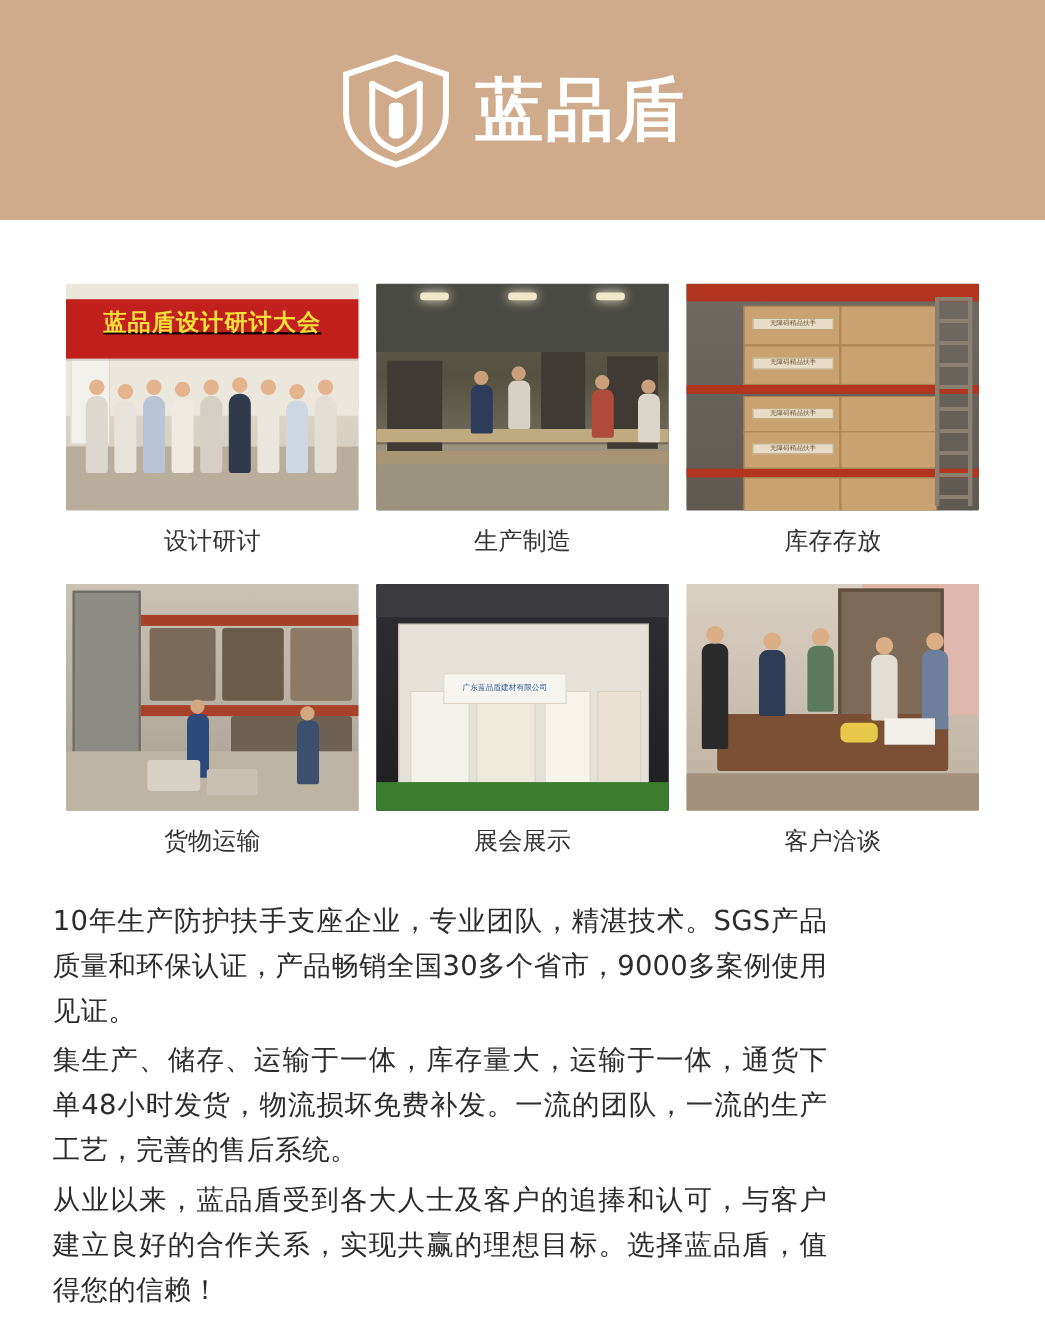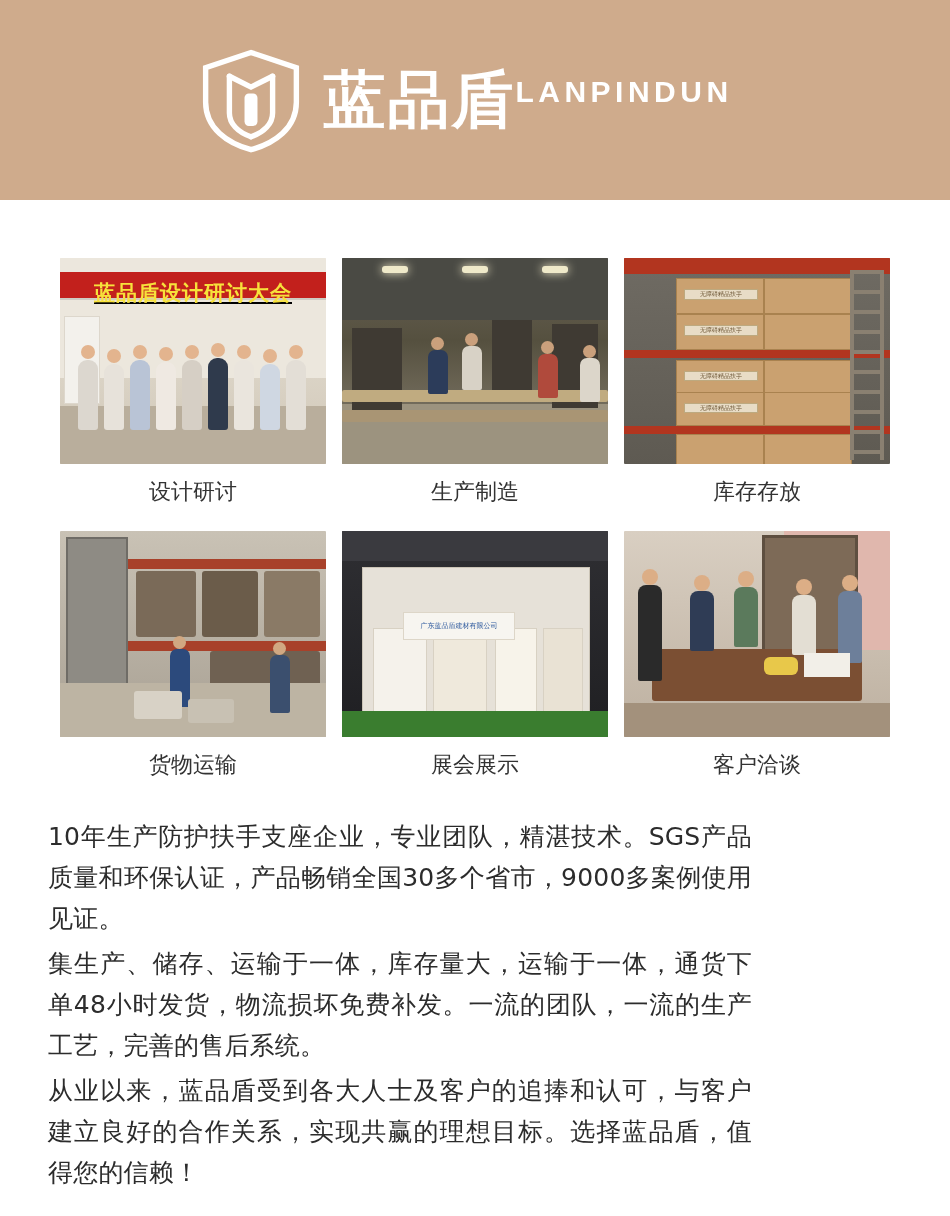--- a/index.html
+++ b/index.html
@@ -86,21 +86,21 @@
     padding: 13px 0 18px 0;
     font-family: "DejaVu Sans", "Liberation Sans", sans-serif;
   }
 
   
   .ph-inner { position: absolute; inset: 0; }
 
   
   .p1 { background: linear-gradient(#f0ece4 0%, #ded7ca 45%, #cfc6b6 100%); }
   .p1 .banner {
-    position: absolute; left: 0; top: 14px; width: 100%; height: 26px;
+    position: absolute; left: 0; top: 14px; width: 100%; height: 54px;
     background: #c2201c;
     box-shadow: 0 2px 0 rgba(0,0,0,.12);
     text-decoration: underline;
   }
   .p1 .banner span {
     display: block; text-align: center; color: #f7e23b; font-size: 21px;
     line-height: 42px; font-weight: bold; letter-spacing: 1px;
     font-family: "DejaVu Sans", sans-serif;
   }
   .p1 .wall { position: absolute; left:0; top:0; width:100%; height: 120px; background:#ece7dd; }
@@ -189,21 +189,20 @@
       <svg class="logo-mark" viewBox="0 0 100 100" aria-hidden="true">
         <path d="M50 6 L92 20 L92 52 C92 76 72 90 50 96 C28 90 8 76 8 52 L8 20 Z" fill="none" stroke="#ffffff" stroke-width="5"></path>
         <path d="M30 28 L50 38 L70 28" fill="none" stroke="#ffffff" stroke-width="5" stroke-linecap="round"></path>
         <path d="M30 28 L30 62 C30 72 38 80 50 84" fill="none" stroke="#ffffff" stroke-width="5" stroke-linecap="round"></path>
         <path d="M70 28 L70 62 C70 72 62 80 50 84" fill="none" stroke="#ffffff" stroke-width="5" stroke-linecap="round"></path>
         <rect x="44" y="44" width="12" height="30" rx="4" fill="#ffffff"></rect>
       </svg>
     </span>
     <span class="logo-text-block">
       <span class="logo-cn">蓝品盾</span>
-      <span class="logo-en">LANPINDUN</span>
     </span>
   </div>
 </div>
 
 <div class="gallery">
   <div class="grid">
 
     <div class="cell">
       <div class="photo p1">
         <div class="ph-inner">

